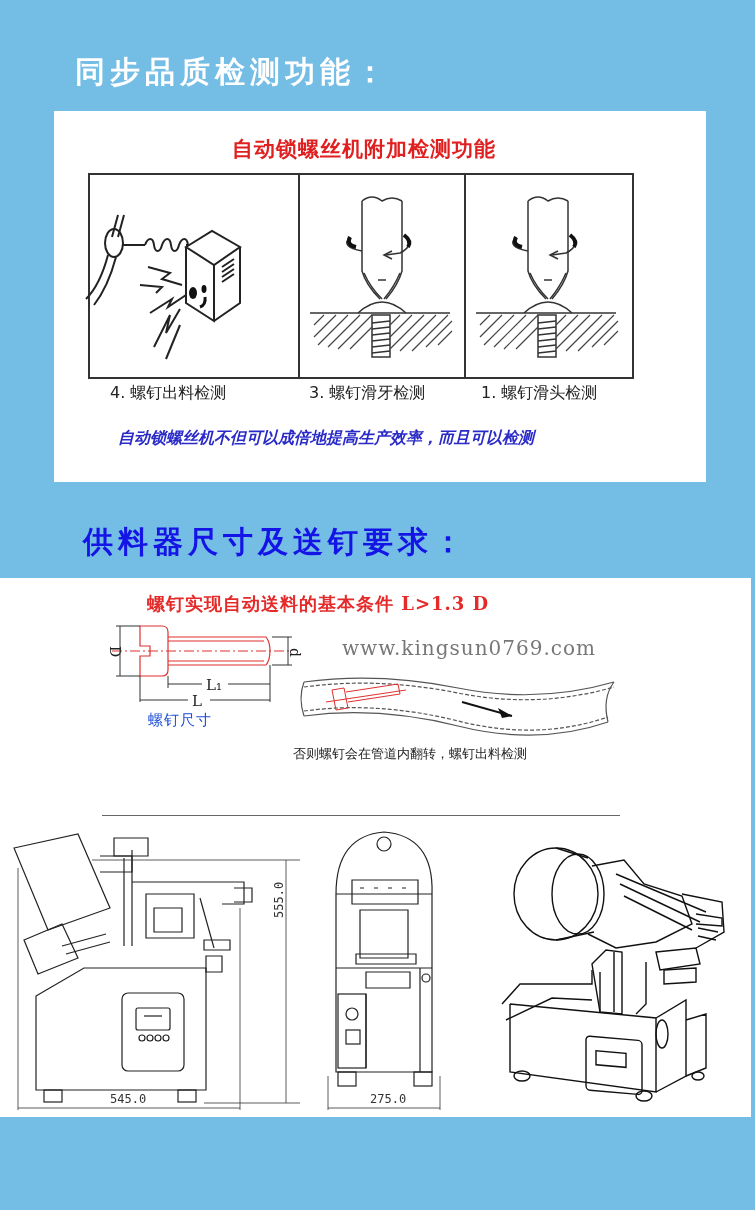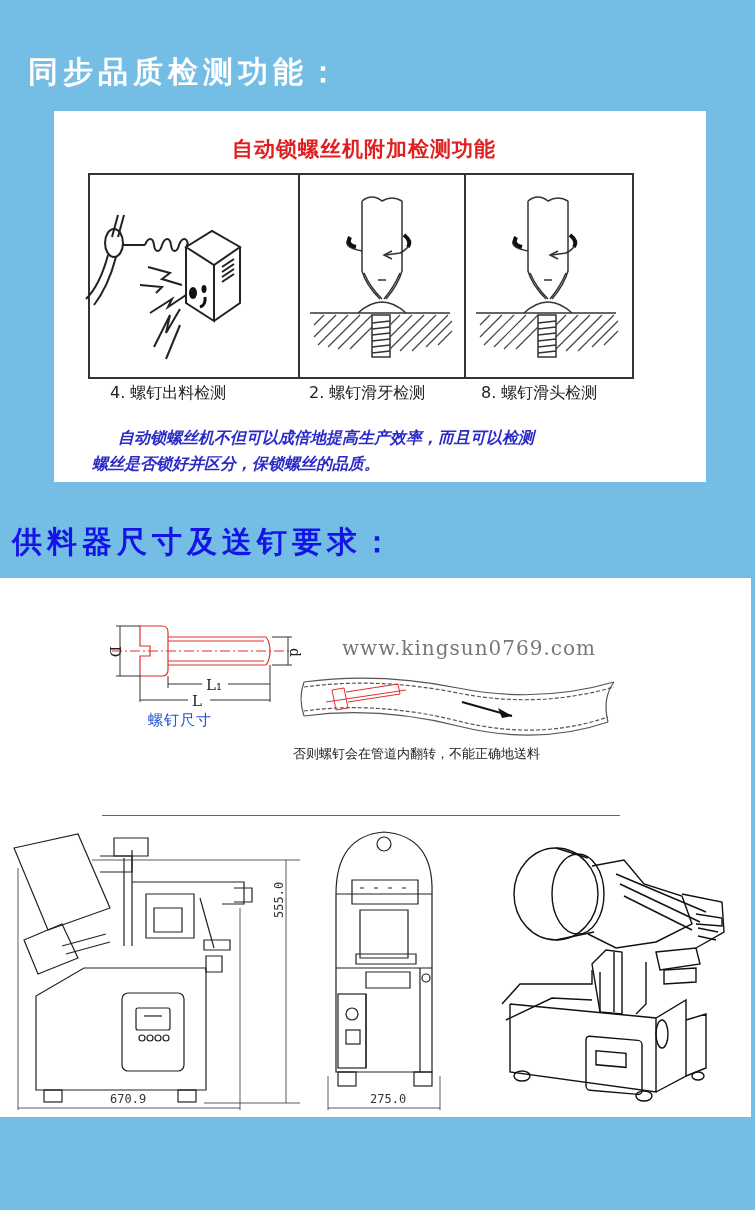--- a/index.html
+++ b/index.html
@@ -1,19 +1,19 @@
 <!DOCTYPE html>
 <html><head>
 <meta charset="utf-8">
 <style>
   html, body { margin:0; padding:0; }
   body { width:755px; height:1210px; background:#74bde5; position:relative; overflow:hidden; font-family:"DejaVu Sans", sans-serif; }
-  .heading { position:absolute; font-weight:bold; letter-spacing:5px; font-family:"DejaVu Sans", sans-serif; }
+  .heading { position:absolute; font-weight:bold; letter-spacing:5px; font-family:"DejaVu Sans", sans-serif;margin-left:47px; }
   #h1 { left:28px; top:52px; font-size:30px; color:#ffffff; }
-  #h2 { left:12px; top:522px; font-size:30px; color:#1414e6; }
+  #h2 { left:36px; top:522px; font-size:30px; color:#1414e6; }
   .panel { position:absolute; background:#ffffff; }
   #panel1 { left:54px; top:111px; width:652px; height:371px; }
   #panel2 { left:0; top:578px; width:751px; height:539px; }
   .p1-title { position:absolute; left:0; width:620px; top:24px; text-align:center; font-size:21px; font-weight:bold; color:#e02020; letter-spacing:1px; }
   .grid { position:absolute; left:34px; top:62px; width:542px; height:202px; border:2px solid #333; display:flex; }
   .cell { border-right:2px solid #333; position:relative; height:202px; }
   .cell:last-child { border-right:none; }
   .cap { position:absolute; top:272px; font-size:16px; color:#222; }
   .desc { position:absolute; left:38px; top:314px; width:600px; font-size:16px; color:#2a2ac8; font-weight:bold; line-height:26px;font-style:italic; }
   .desc .indent { padding-left:26px; }
@@ -93,31 +93,31 @@
         </g>
         <path d="M50 62 Q46 70 56 72" stroke="#111" stroke-width="4" fill="none"></path>
         <path d="M104 60 Q112 66 108 72" stroke="#111" stroke-width="4" fill="none"></path>
         <g stroke="#444" stroke-width="1.2">
           <path d="M14 150 L24 140 M14 162 L36 140 M18 170 L48 140 M28 172 L60 140 M38 174 L72 140 M50 174 L72 152 M90 150 L100 140 M90 162 L112 140 M90 174 L124 140 M100 176 L136 140 M112 176 L148 140 M126 172 L152 146 M138 170 L152 156"></path>
         </g>
       </svg>
     </div>
   </div>
   <div class="cap" style="left:56px">4. 螺钉出料检测</div>
-  <div class="cap" style="left:255px">2. 螺钉滑牙检测</div>
-  <div class="cap" style="left:427px">8. 螺钉滑头检测</div>
+  <div class="cap" style="left:255px">3. 螺钉滑牙检测</div>
+  <div class="cap" style="left:427px">1. 螺钉滑头检测</div>
   <div class="desc">
     <div class="indent">自动锁螺丝机不但可以成倍地提高生产效率，而且可以检测</div>
-    <div>螺丝是否锁好并区分，保锁螺丝的品质。</div>
   </div>
 </div>
 
 <div id="h2" class="heading">供料器尺寸及送钉要求：</div>
 
 <div id="panel2" class="panel">
+  <div class="p2-title">螺钉实现自动送料的基本条件 L&gt;1.3 D</div>
   <div class="url">www.kingsun0769.com</div>
 
   <svg style="left:110px; top:44px" width="200" height="90">
     <g fill="none" stroke="#e03030" stroke-width="1.2">
       <path d="M30 4 L52 4 Q58 4 58 10 L58 48 Q58 54 52 54 L30 54 L30 34 L40 34 L40 24 L30 24 Z"></path>
       <path d="M58 15 L156 15 Q160 20 160 29 Q160 38 156 43 L58 43"></path>
       <path d="M58 19 L154 19 M58 39 L154 39"></path>
       <path d="M2 29 L180 29" stroke-dasharray="10 3 2 3"></path>
     </g>
     <g fill="none" stroke="#333" stroke-width="1">
@@ -144,21 +144,21 @@
       <path d="M316 14 Q304 30 310 54"></path>
     </g>
     <g fill="none" stroke="#e03030" stroke-width="1">
       <path d="M34 22 L46 20 L50 40 L38 42 Z"></path>
       <path d="M48 24 L100 16 L102 26 L50 34"></path>
       <path d="M28 34 L108 22"></path>
     </g>
     <path d="M164 34 L214 48" stroke="#111" stroke-width="2"></path>
     <path d="M214 48 L200 40 L204 50 Z" fill="#111"></path>
   </svg>
-  <div class="warn">否则螺钉会在管道内翻转，不能正确地送料</div>
+  <div class="warn">否则螺钉会在管道内翻转，螺钉出料检测</div>
 
   <div class="rule"></div>
 
   <svg style="left:14px; top:250px" width="290" height="282">
     <g fill="none" stroke="#222" stroke-width="1.2">
       <path d="M0 20 L64 6 L96 80 L34 102 Z"></path>
       <path d="M10 112 L48 96 L64 130 L24 146 Z"></path>
       <path d="M48 118 L92 106 M52 126 L96 114"></path>
       <path d="M110 30 L110 118 M118 22 L118 118"></path>
       <path d="M86 28 L118 28 L118 44 L86 44"></path>
@@ -182,21 +182,21 @@
       <rect x="164" y="262" width="18" height="12"></rect>
     </g>
     <g stroke="#333" stroke-width="0.8" fill="none">
       <path d="M78 32 L286 32 M190 275 L286 275"></path>
       <path d="M272 32 L272 275"></path>
       <path d="M4 40 L4 282 M226 80 L226 282"></path>
       <path d="M4 280 L226 280"></path>
     </g>
   </svg>
   <div class="dim" style="left:272px; top:340px; transform:rotate(-90deg); transform-origin:left top;">555.0</div>
-  <div class="dim" style="left:110px; top:514px;">670.9</div>
+  <div class="dim" style="left:110px; top:514px;">545.0</div>
 
   <svg style="left:326px; top:250px" width="120" height="282">
     <g fill="none" stroke="#222" stroke-width="1.2">
       <path d="M10 66 Q10 8 58 4 Q108 8 106 66"></path>
       <circle cx="58" cy="16" r="7"></circle>
       <path d="M10 66 L106 66 M10 66 L10 244 L106 244 L106 66"></path>
       <path d="M26 52 L92 52 L92 76 L26 76 Z"></path>
       <path d="M34 60 L38 60 M48 60 L52 60 M62 60 L66 60 M76 60 L80 60"></path>
       <path d="M34 82 L82 82 L82 130 L34 130 Z"></path>
       <path d="M30 126 L90 126 L90 136 L30 136 Z"></path>

